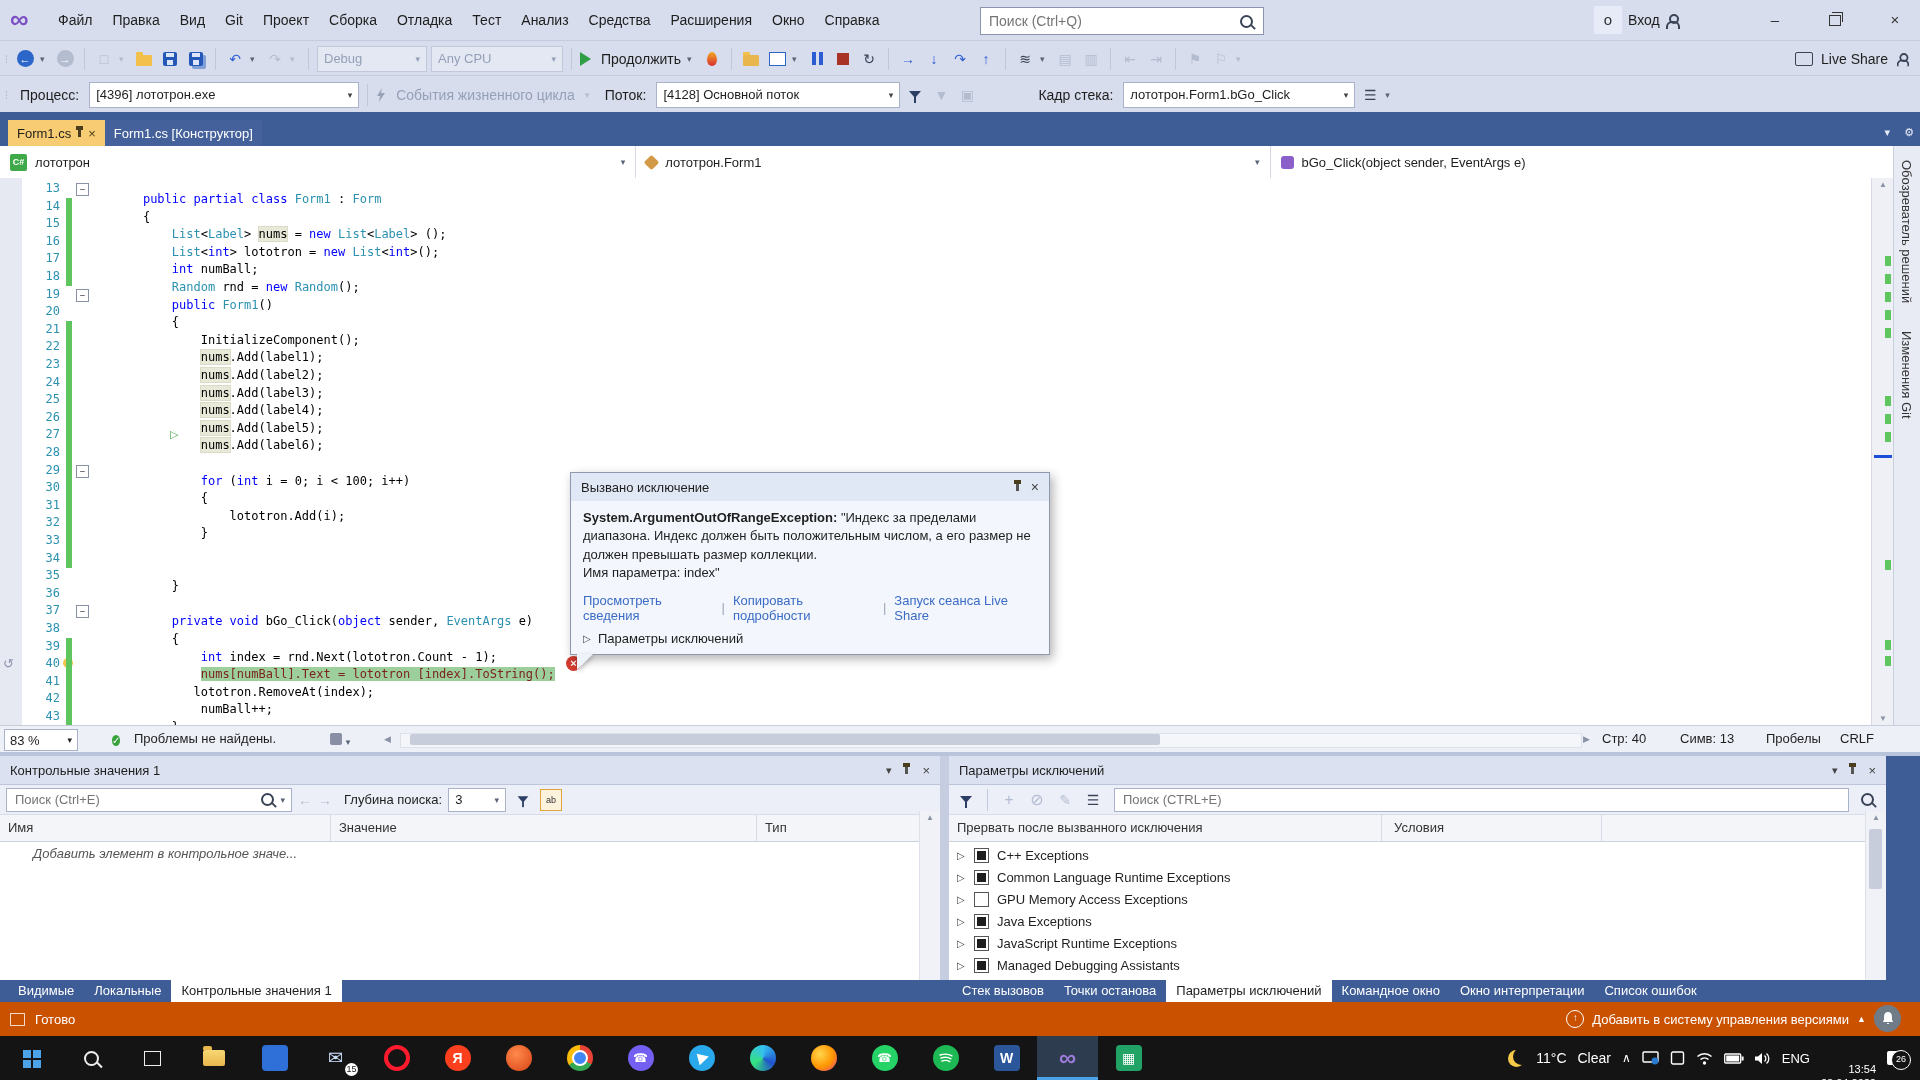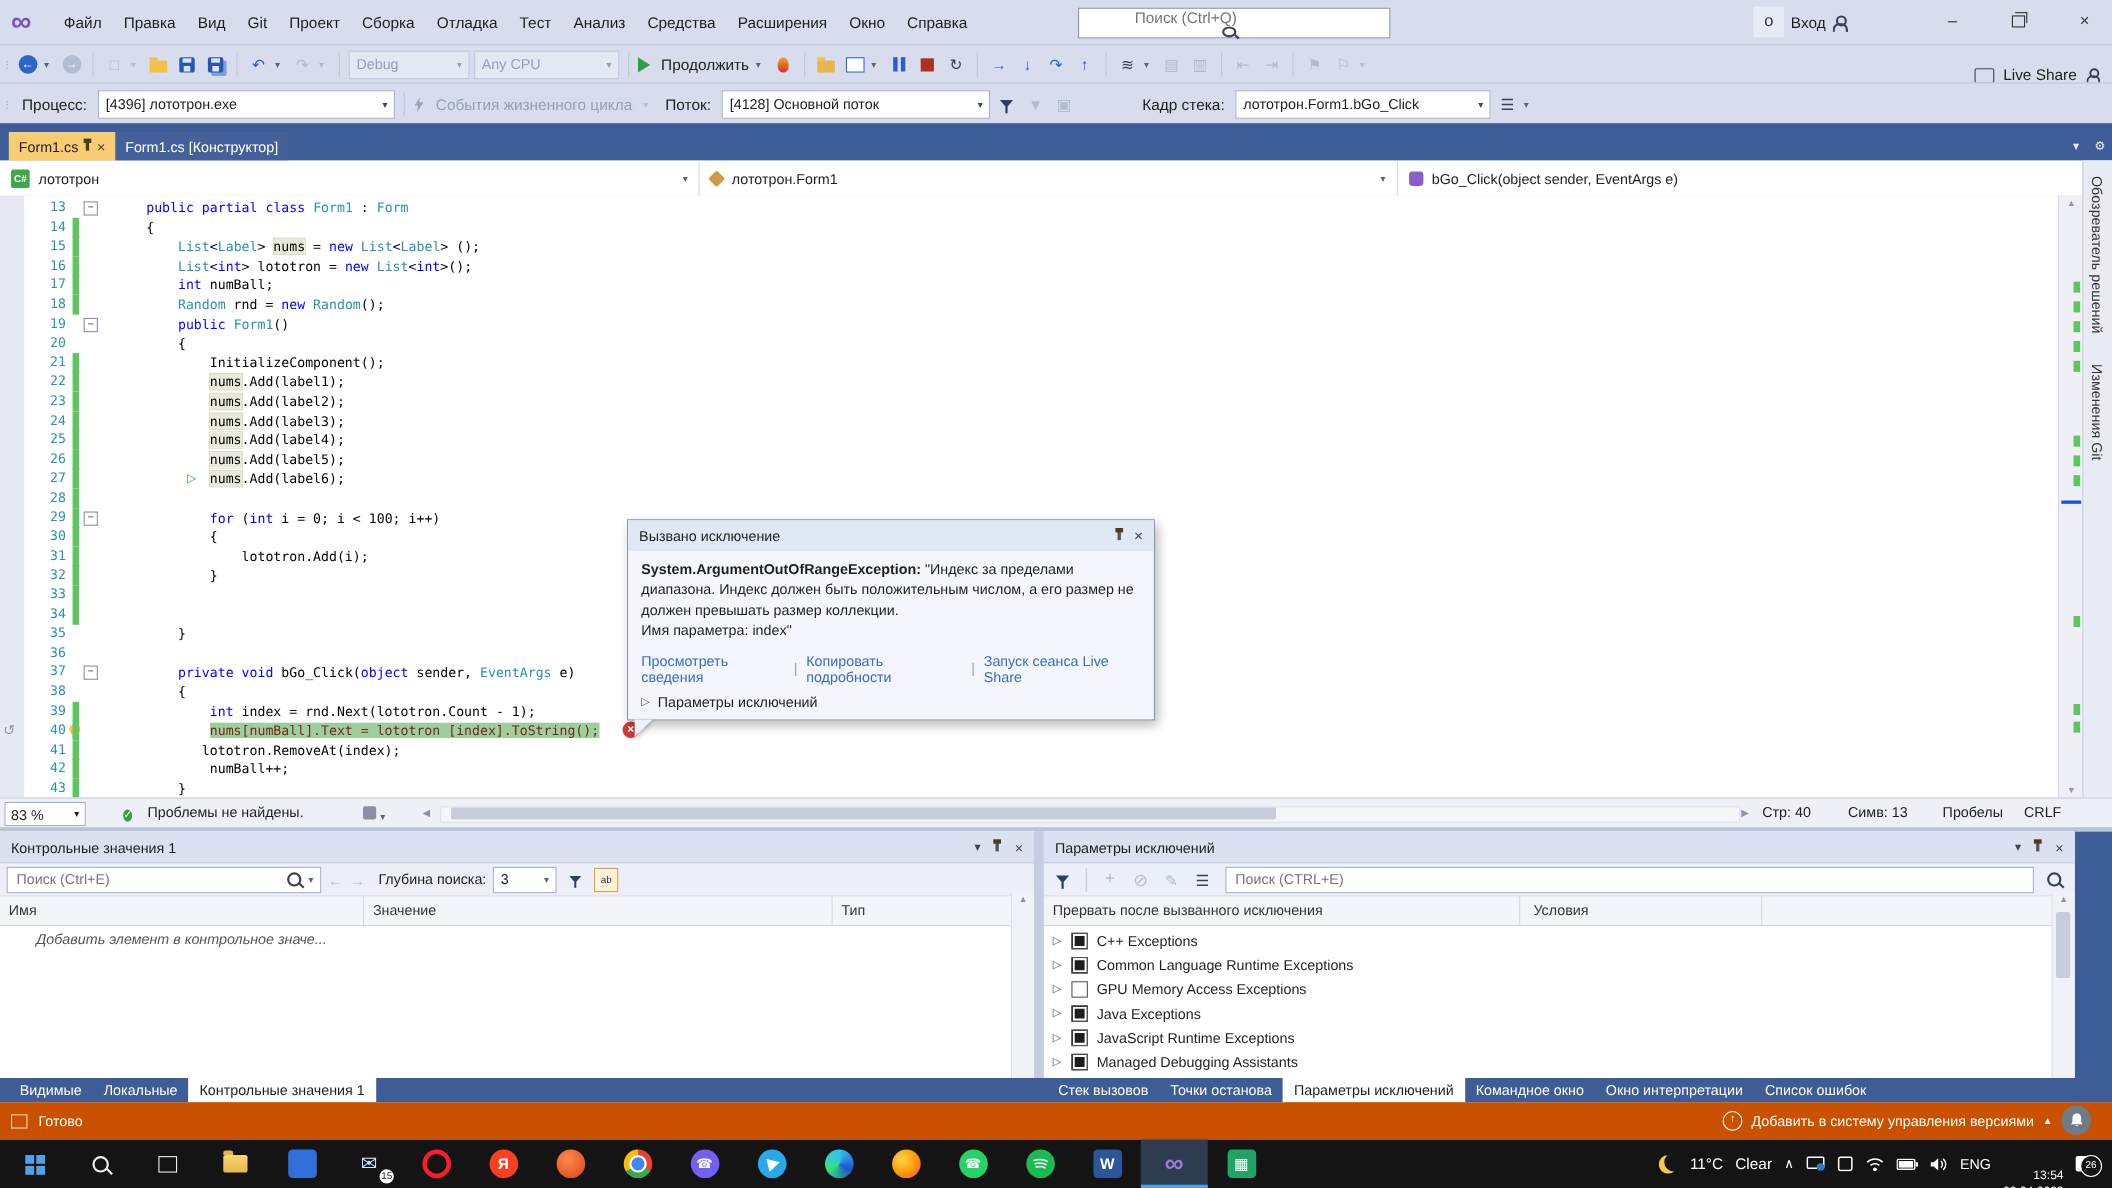--- a/index.html
+++ b/index.html
@@ -9,21 +9,21 @@
   .noselect{user-select:none;}
   
   #titlebar{left:0;top:0;width:1920px;height:40px;background:#d7ddec;}
   #toolbar{left:0;top:40px;width:1920px;height:35px;background:#d7ddec;border-top:1px solid #c3cbde;}
   #debugbar{left:0;top:75px;width:1920px;height:37px;background:#d7ddec;border-top:1px solid #c3cbde;}
   #tabstrip{left:0;top:112px;width:1920px;height:34px;background:#3e5c96;}
   
   #vslogo{left:10px;top:4px;font-size:26px;color:#7c4fc4;font-weight:bold;}
   #menubar{left:48px;top:0;height:40px;}
   .menu-item{padding:0 10px;line-height:40px;font-size:14px;cursor:default;}
-  #qsearch{left:980px;top:7px;width:282px;height:26px;background:#fff;border:1px solid #8a94ad;display:flex;align-items:center;flex-direction:column;}
+  #qsearch{left:980px;top:7px;width:282px;height:26px;background:#fff;border:1px solid #8a94ad;display:flex;align-items:center;}
   #qsearch input{border:0;outline:0;flex:1;font-size:14px;color:#444;padding:0 8px;font-family:"Liberation Sans",sans-serif;background:transparent;}
   .mag{width:9px;height:9px;border:2px solid #3a4356;border-radius:50%;position:relative;display:inline-block;}
   .mag::after{content:"";position:absolute;width:6px;height:2px;background:#3a4356;transform:rotate(45deg);right:-5px;bottom:-2px;}
   #badge-o{left:1594px;top:6px;width:28px;height:28px;background:#e7ebf7;text-align:center;line-height:28px;font-size:15px;color:#333;}
   #signin{left:1618px;top:0;height:40px;font-size:14px;gap:6px;padding:0 10px;}
   .person{width:10px;height:6px;border:2px solid #3a4356;border-bottom:0;border-radius:6px 6px 0 0;position:relative;display:inline-block;margin-top:9px;}
   .person::before{content:"";position:absolute;top:-9px;left:1px;width:6px;height:6px;border:2px solid #3a4356;border-radius:50%;}
   .winbtn{width:46px;height:40px;text-align:center;line-height:40px;font-size:15px;color:#333;}
   #btn-min{left:1752px;top:0;} #btn-max{left:1812px;top:0;} #btn-close{left:1872px;top:0;}
   .maxglyph{width:10px;height:9px;border:1.4px solid #333;display:inline-block;position:relative;top:1px;background:#d7ddec;}
@@ -42,21 +42,21 @@
   .flame{width:10px;height:14px;background:linear-gradient(#f5a623,#d63031);border-radius:50% 50% 50% 50%/58% 58% 42% 42%;}
   .pause{display:inline-flex;gap:3px;} .pause i{width:4px;height:13px;background:#2d5bd1;}
   .stopsq{width:12px;height:12px;background:#a93226;}
   .floppy{width:14px;height:14px;background:#2457b8;border-radius:2px;position:relative;}
   .floppy::before{content:"";position:absolute;left:3px;top:1px;width:8px;height:4px;background:#dce6f8;}
   .floppy::after{content:"";position:absolute;left:4px;bottom:1px;width:6px;height:5px;background:#dce6f8;}
   .folder{width:16px;height:11px;background:#f3c04c;border-radius:1px;position:relative;margin-top:3px;}
   .folder::before{content:"";position:absolute;left:0;top:-3px;width:7px;height:3px;background:#f3c04c;border-radius:1px 1px 0 0;}
   .funnel{width:0;height:0;border-left:6px solid transparent;border-right:6px solid transparent;border-top:7px solid #2c3e66;position:relative;}
   .funnel::after{content:"";position:absolute;left:-1px;top:-1px;width:2px;height:6px;background:#2c3e66;}
-  .lsrow{position:absolute;right:10px;top:0;height:35px;display:flex;align-items:flex-end;gap:8px;font-size:14px;}
+  .lsrow{position:absolute;right:10px;top:0;height:35px;display:flex;align-items:center;gap:8px;font-size:14px;}
   .shareico{width:16px;height:12px;border:1.6px solid #3a4356;border-radius:2px;position:relative;}
   
   .dlabel{font-size:14px;margin:0 6px;}
   
   .tab{height:26px;margin-top:8px;display:inline-flex;align-items:center;padding:0 9px;font-size:13px;gap:7px;cursor:default;}
   .tab.active{background:#f8cc72;color:#1e1e1e;}
   .tab.inactive{background:#44619b;color:#fff;}
   .pinico{width:3px;height:8px;background:#4a3d1e;position:relative;display:inline-block;}
   .pinico::before{content:"";position:absolute;top:-3px;left:-2px;width:7px;height:4px;background:#4a3d1e;}
   .tabx{font-size:13px;color:#4a3d1e;}
@@ -68,21 +68,21 @@
   .clsico{width:11px;height:11px;background:#d29a47;transform:rotate(45deg);border-radius:2px;}
   .methico{width:13px;height:13px;background:#8b5fc9;border-radius:3px;}
   .navdd{margin-left:auto;font-size:9px;color:#5a6478;}
   
   #editor{left:0;top:178px;width:1871px;height:547px;background:#fff;overflow:hidden;}
   #gutterbg{left:0;top:0;width:22px;height:100%;background:#e6e9f2;position:absolute;}
   .cl{position:absolute;left:0;right:0;height:18px;}
   .ln{position:absolute;left:18px;width:42px;text-align:right;font-family:"DejaVu Sans Mono",monospace;font-size:12px;color:#2b91af;line-height:17.6px;}
   .chbar{position:absolute;left:66px;width:6px;top:0;bottom:0;background:#5fc65f;}
   .fold{position:absolute;left:76px;top:3px;width:11px;height:11px;border:1px solid #8a92a5;background:#fff;color:#444;font-size:9px;line-height:10px;text-align:center;font-family:"DejaVu Sans Mono",monospace;}
-  .codeline{position:absolute;left:103px;top:0;margin:1px;font-family:"DejaVu Sans Mono",monospace;font-size:12px;line-height:17.6px;white-space:pre;color:#000;}
+  .codeline{position:absolute;left:103px;top:0;margin:11px;font-family:"DejaVu Sans Mono",monospace;font-size:12px;line-height:17.6px;white-space:pre;color:#000;}
   .k{color:#0000ff;} .t{color:#2b91af;}
   .sym{background:#e9e9d9;box-shadow:0 0 0 1px #dcdcc6;text-align:center;}
   .excstmt{background:#9ccf9c;color:#7b241c;}
   .track{position:absolute;left:170px;top:2px;color:#3fa33f;font-size:11px;}
   .rewind{position:absolute;left:3px;top:1px;color:#8b96ad;font-size:13px;}
   .bulb{position:absolute;left:63px;top:3px;width:10px;height:10px;background:#f6c64a;border-radius:50%;}
   .bulb::after{content:"";position:absolute;left:3px;bottom:-3px;width:4px;height:3px;background:#b08d2a;}
   .errico{position:absolute;left:566px;top:1px;width:15px;height:15px;border-radius:50%;background:#d23b30;color:#fff;font-size:11px;font-weight:bold;text-align:center;line-height:15px;}
   
   #vscroll{left:1871px;top:178px;width:22px;height:547px;background:#eef0f6;border-left:1px solid #d5dae6;}

